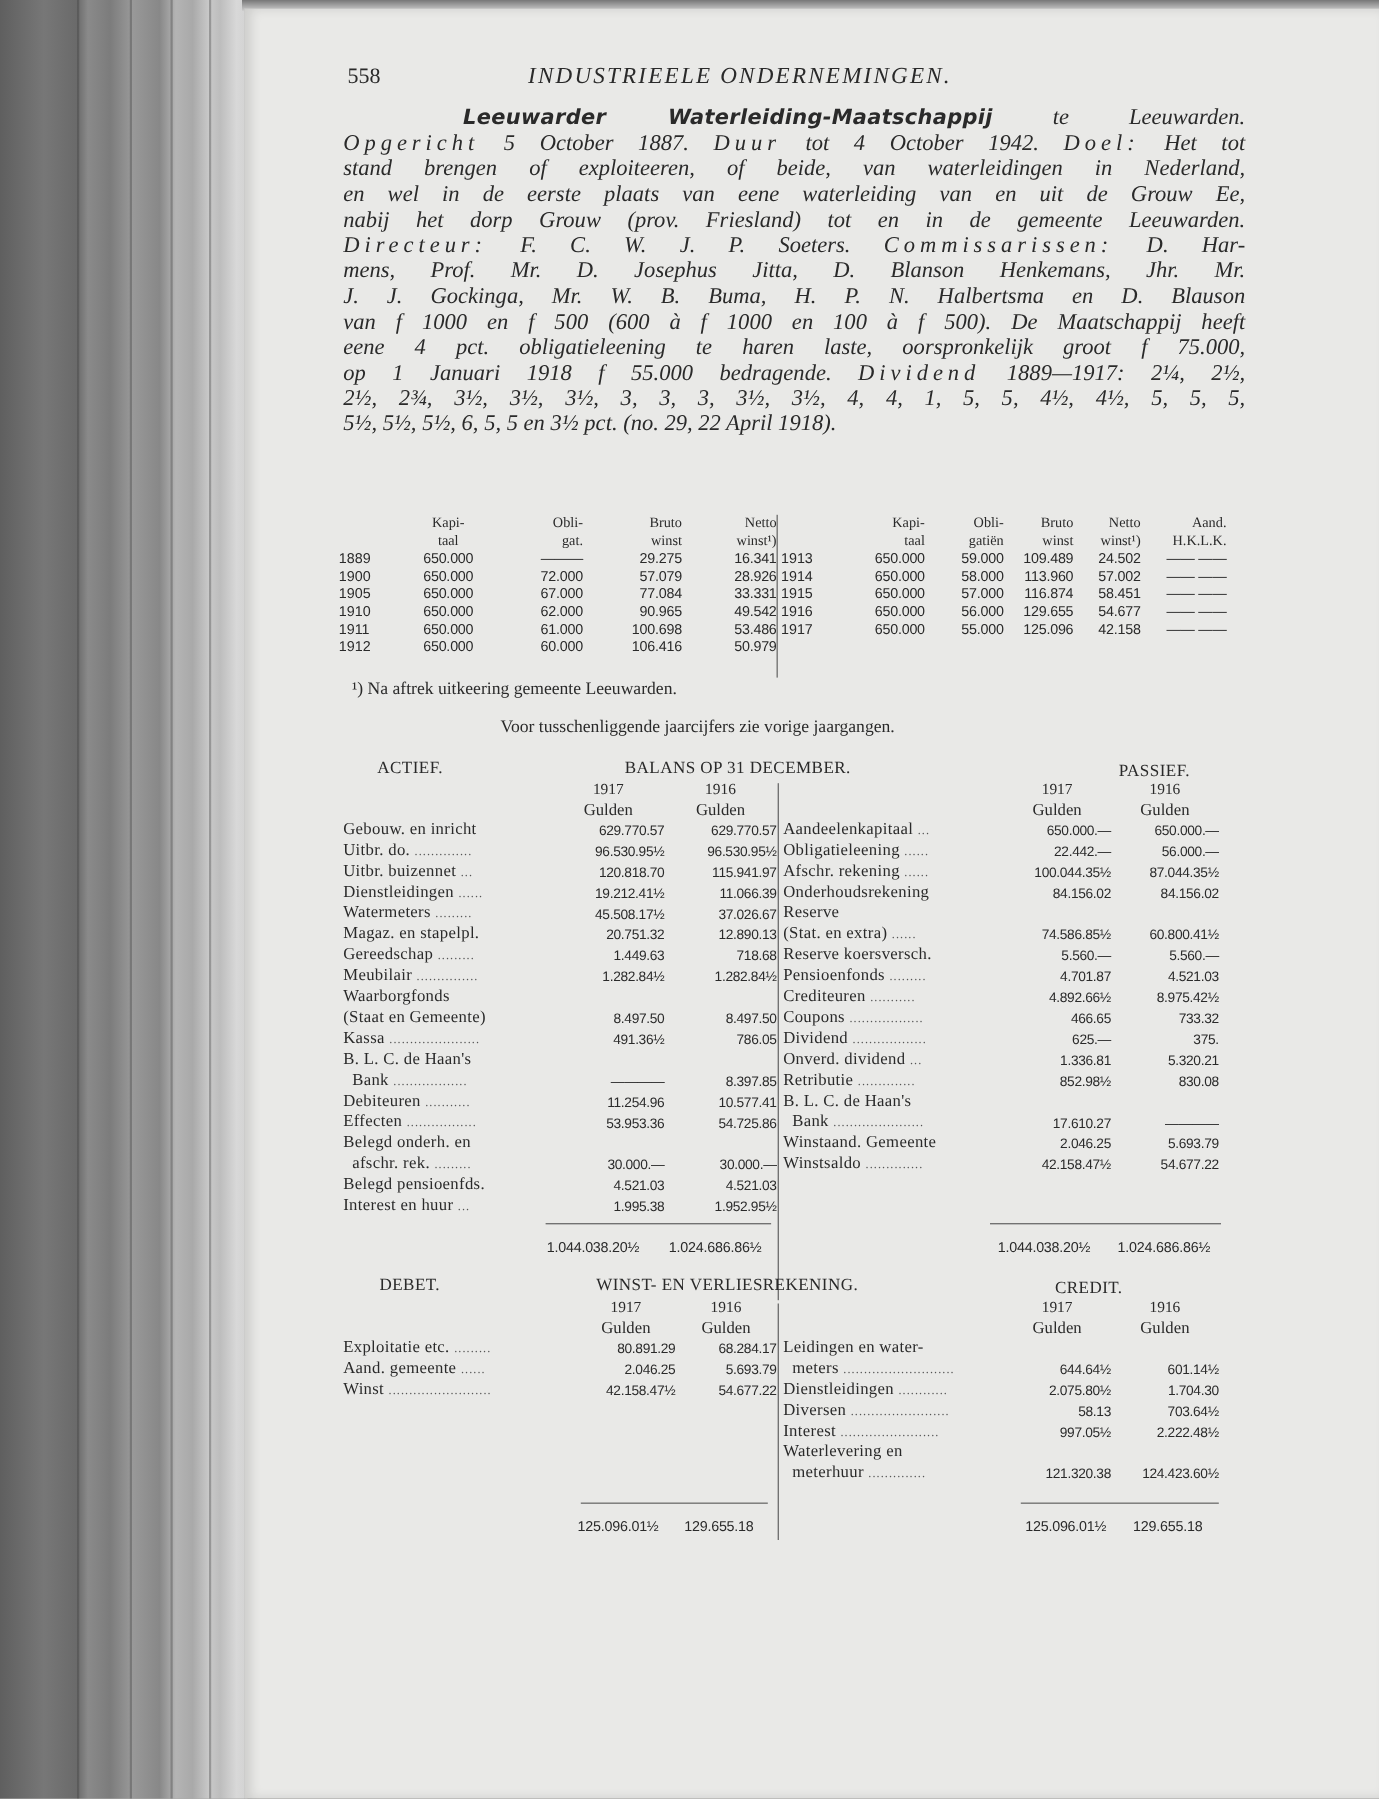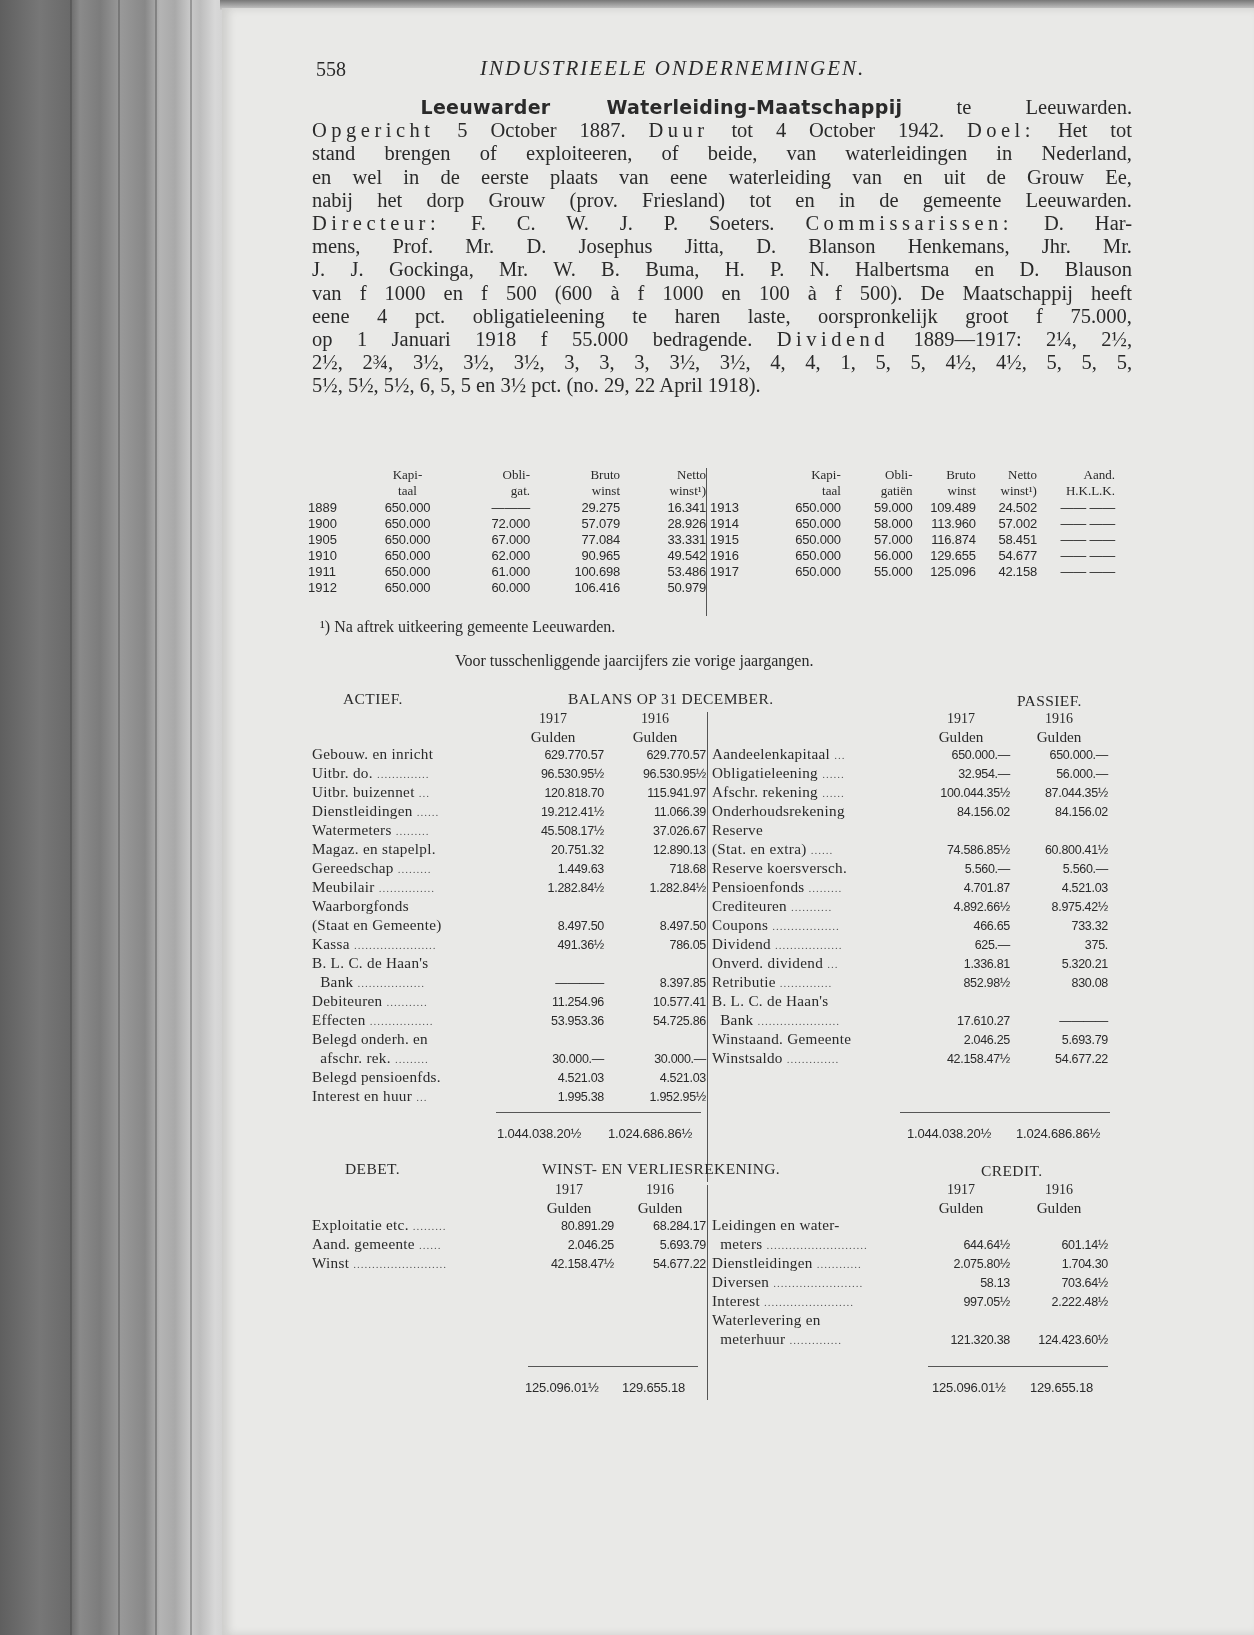--- a/index.html
+++ b/index.html
@@ -18,21 +18,21 @@
     position:absolute; left:222px; top:8px; width:1032px; height:1627px;
     background:#e9e9e7;
     box-shadow: inset 6px 0 10px rgba(0,0,0,0.12);
   }
   .top-shade { position:absolute; left:220px; top:0; width:1034px; height:10px;
     background:linear-gradient(180deg,#777,#cfcfcf); }
   .abs { position:absolute; white-space:nowrap; }
   .pagenum { left:316px; top:58px; font-size:20px; }
   .running-head { left:480px; top:56px; font-size:21px; font-style:italic; letter-spacing:2px; }
   .body-text { left:312px; top:96px; width:820px; font-size:20.5px; line-height:23.2px; }
-  .body-text .line { display:block; white-space:nowrap; text-align:justify; text-align-last:justify; }
+  .body-text .line { display:block; white-space:nowrap; text-align:justify; text-align-last:justify;font-style:italic; }
   .body-text .line.last { text-align-last:left; }
   .company { font-family:"DejaVu Sans","Liberation Sans",sans-serif; font-weight:bold; font-size:19px; letter-spacing:0.3px; }
   .sp { letter-spacing:4.5px; }
   .boldsans { font-family:"DejaVu Sans","Liberation Sans",sans-serif; font-weight:bold; font-size:19px; }
   table { border-collapse:collapse; }
   .num { font-family:"Liberation Sans Narrow","Liberation Sans",sans-serif; font-size:13px; letter-spacing:-0.2px; }
   .hist { position:absolute; top:467px; }
   .hist td { padding:0; height:16px; vertical-align:bottom; }
   .hist .hdr td { font-size:13px; line-height:16px; }
   .hist .yr { font-family:"Liberation Sans",sans-serif; font-size:13px; }
@@ -336,21 +336,21 @@
       </tr>
   </tbody>
     <tbody id="liab-body">
       <tr>
         <td class="label"><span style="white-space: pre;">Aandeelenkapitaal</span> <span class="dots">...</span></td>
         <td class="v">650.000.—</td>
         <td class="v">650.000.—</td>
       </tr>
       <tr>
         <td class="label"><span style="white-space: pre;">Obligatieleening</span> <span class="dots">......</span></td>
-        <td class="v">32.954.—</td>
+        <td class="v">22.442.—</td>
         <td class="v">56.000.—</td>
       </tr>
       <tr>
         <td class="label"><span style="white-space: pre;">Afschr. rekening</span> <span class="dots">......</span></td>
         <td class="v">100.044.35½</td>
         <td class="v">87.044.35½</td>
       </tr>
       <tr>
         <td class="label"><span style="white-space: pre;">Onderhoudsrekening</span> <span class="dots"></span></td>
         <td class="v">84.156.02</td>
@@ -426,21 +426,21 @@
 
 <div class="hline" style="left:496px;top:1112px;width:205px"></div>
 <div class="hline" style="left:900px;top:1112px;width:210px"></div>
 <div class="abs num" style="left:497px;top:1126px">1.044.038.20½</div>
 <div class="abs num" style="left:608px;top:1126px">1.024.686.86½</div>
 <div class="abs num" style="left:907px;top:1126px">1.044.038.20½</div>
 <div class="abs num" style="left:1016px;top:1126px">1.024.686.86½</div>
 
 <div class="abs section-title" style="left:345px;top:1160px">DEBET.</div>
 <div class="abs section-title" style="left:542px;top:1160px">WINST- EN VERLIESREKENING.</div>
-<div class="abs section-title" style="left:981px;top:1162px">CREDIT.</div>
+<div class="abs section-title" style="left:959px;top:1162px">CREDIT.</div>
 
 <table class="abs fin" style="left:312px;top:1180px;width:394px">
   <tbody>
       <tr>
         <td style="width:212px"></td>
         <td class="center" style="width:90px;font-size:14px">1917</td>
         <td class="center" style="width:92px;font-size:14px">1916</td>
       </tr>
   <tr>
         <td></td>

